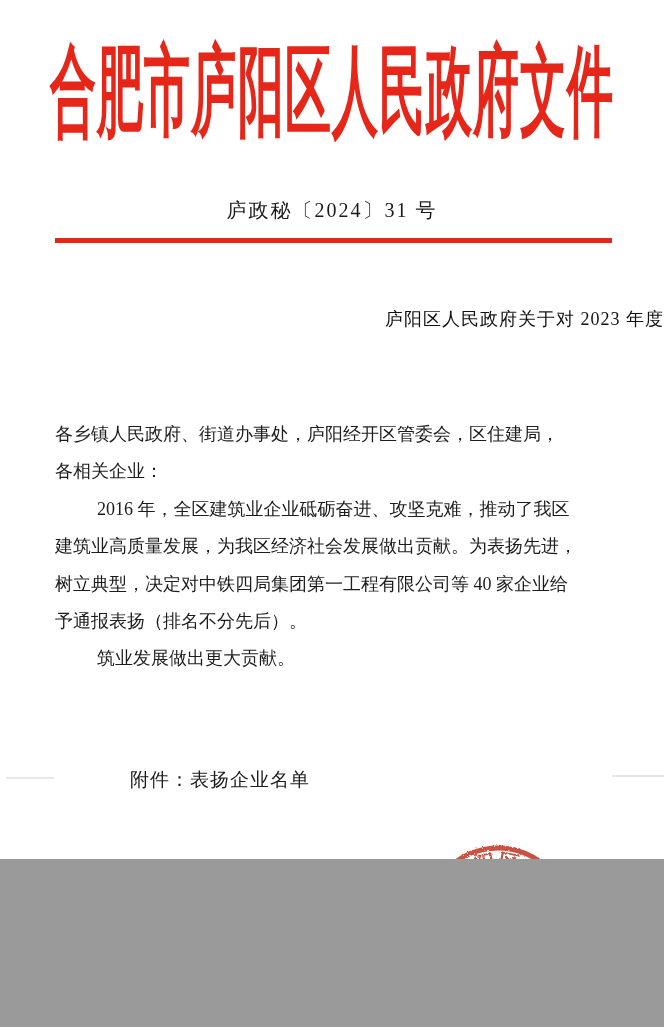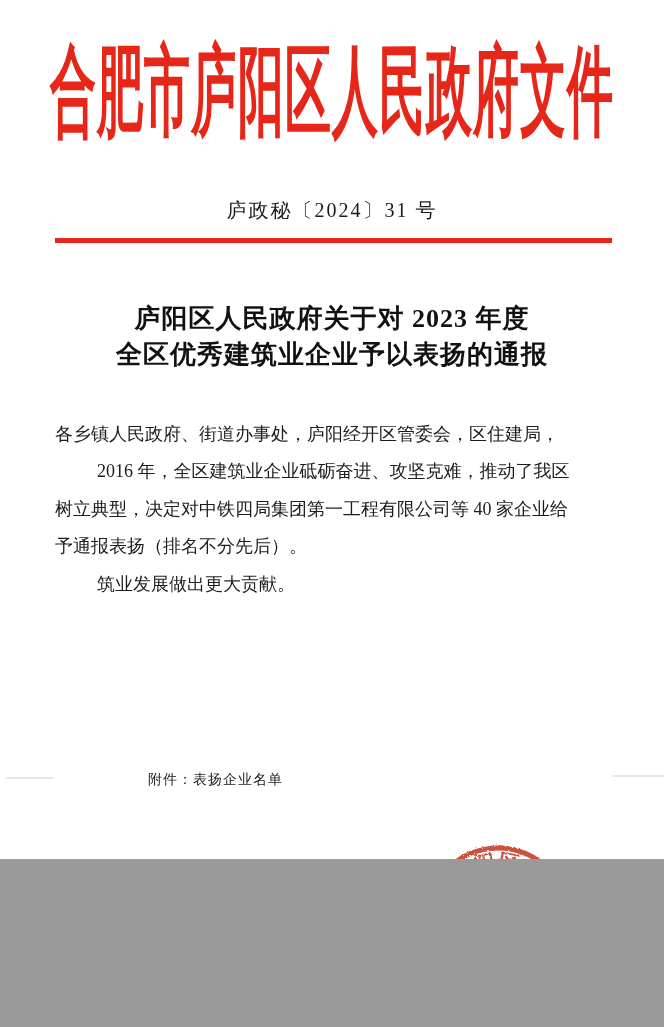--- a/index.html
+++ b/index.html
@@ -41,45 +41,45 @@
   .red-line{
     position:absolute;
     top:238px;left:55px;
     width:557px;height:5px;
     background:#e7261a;
   }
   
   .doc-title{
     position:absolute;
     top:301px;left:0;right:0;
-    text-align:center;
-    font-weight:bold;
-    font-size:26px;
+    text-align:right;
+    font-weight:normal;
+    font-size:18px;
     line-height:36px;
     letter-spacing:1px;
     color:#111;
   }
   
   .body-text{
     position:absolute;
     top:416px;left:55px;
     width:560px;
     font-size:18px;
     color:#1c1c1c;
   }
   .body-line{
     height:37.4px;
     line-height:37.4px;
     white-space:nowrap;
   }
   .indent-2{padding-left:42px;}
   .attachment{
     position:absolute;
-    top:766px;left:148px;
-    font-size:14px;
+    top:766px;left:130px;
+    font-size:19px;
     line-height:28px;
     letter-spacing:1px;
     color:#1c1c1c;
   }
   
   .seal{
     position:absolute;
     left:416px;top:841px;
     width:164px;height:164px;
     z-index:1;
@@ -110,26 +110,27 @@
 <div class="page">
 
   <div class="letterhead">合肥市庐阳区人民政府文件</div>
 
   <div class="doc-number">庐政秘〔2024〕31 号</div>
 
   <div class="red-line"></div>
 
   <div class="doc-title">
     <div>庐阳区人民政府关于对 2023 年度</div>
-    <div>全区优秀建筑业企业予以表扬的通报</div>
   </div>
 
   <div class="body-text">
     <div class="body-line">各乡镇人民政府、街道办事处，庐阳经开区管委会，区住建局，</div>
+    <div class="body-line">各相关企业：</div>
     <div class="body-line indent-2">2016 年，全区建筑业企业砥砺奋进、攻坚克难，推动了我区</div>
+    <div class="body-line">建筑业高质量发展，为我区经济社会发展做出贡献。为表扬先进，</div>
     <div class="body-line">树立典型，决定对中铁四局集团第一工程有限公司等 40 家企业给</div>
     <div class="body-line">予通报表扬（排名不分先后）。</div>
     <div class="body-line indent-2">筑业发展做出更大贡献。</div>
   </div>
 
   <div class="attachment">附件：表扬企业名单</div>
 
   <div class="scan-streak streak-left"></div>
   <div class="scan-streak streak-right"></div>
 

